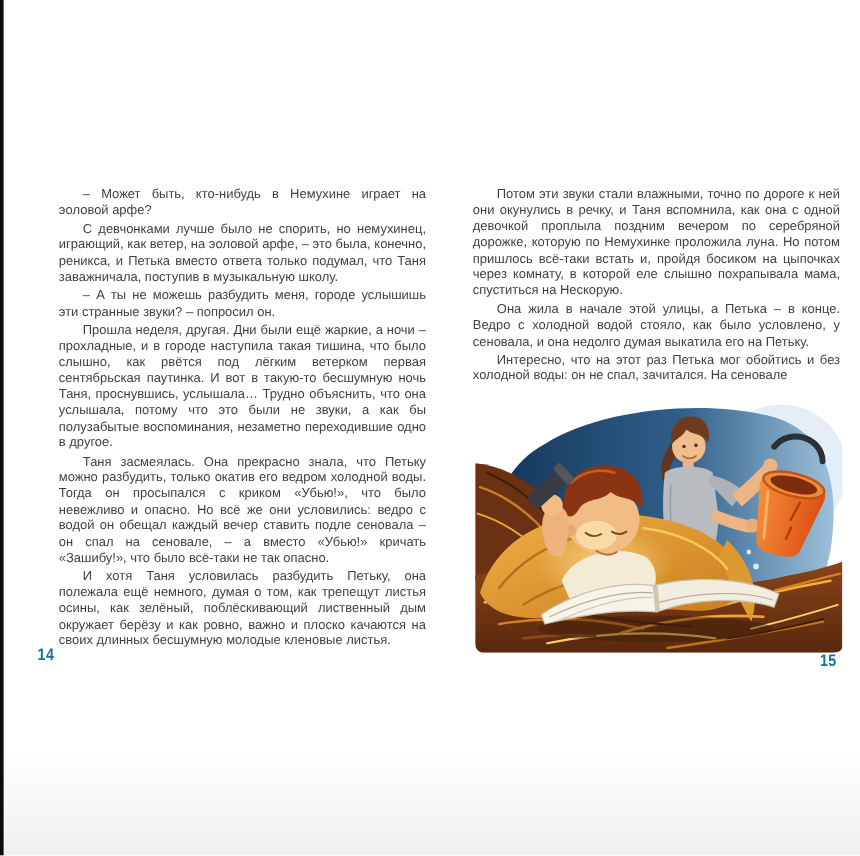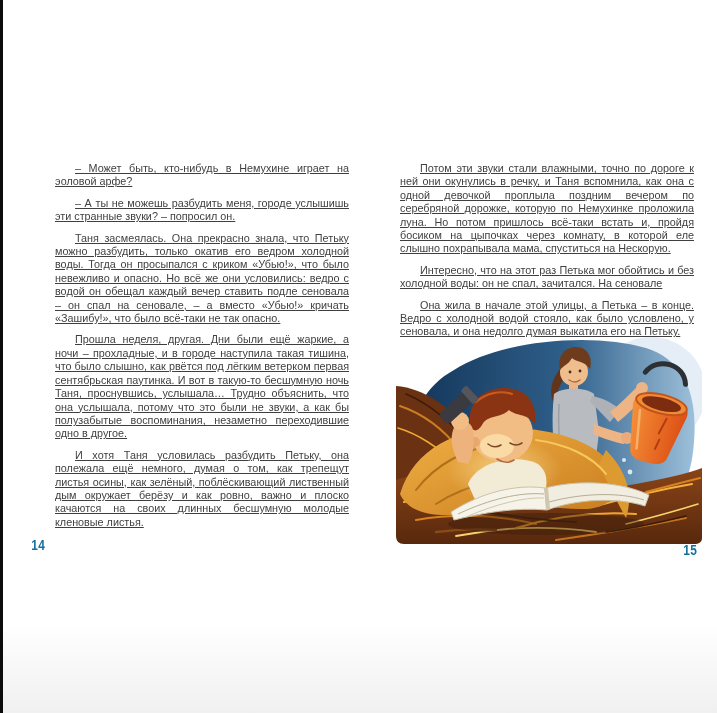--- a/index.html
+++ b/index.html
@@ -14,52 +14,53 @@
   .bottom-shadow{
     position:absolute;left:0;bottom:0;width:717px;height:90px;
     background:linear-gradient(to bottom,rgba(0,0,0,0),rgba(0,0,0,0.06));
     pointer-events:none;
   }
   .page-col{
     position:absolute;top:154px;width:310px;
     color:#3f3f3f;font-size:10.8px;line-height:13.4px;
     text-align:justify;
   }
-  .page-col p{margin:8px;text-indent:20px;text-decoration:underline;}
+  .page-col p{margin:2px;text-indent:20px;}
   .col-left{left:47px;}
   .col-right{left:392px;}
   .page-num{
     position:absolute;color:#16709f;font-weight:700;font-size:14px;
     font-family:"Liberation Sans",sans-serif;letter-spacing:0.5px;
     transform:scaleX(0.85);
   }
   .page-num-left{left:30px;top:537px;}
   .page-num-right{left:682px;top:542px;}
   .illustration-wrap{
     position:absolute;left:396px;top:332px;width:306px;height:212px;
   }
 </style>
 </head>
 <body>
 
 <div class="left-edge-strip"></div>
 
 <div class="page-col col-left">
   <p>– Может быть, кто-нибудь в Немухине играет на эоловой арфе?</p>
+  <p>С девчонками лучше было не спорить, но немухинец, играющий, как ветер, на эоловой арфе, – это была, конечно, реникса, и Петька вместо ответа только подумал, что Таня заважничала, поступив в музыкальную школу.</p>
   <p>– А ты не можешь разбудить меня, городе услышишь эти странные звуки? – попросил он.</p>
+  <p>Прошла неделя, другая. Дни были ещё жаркие, а ночи – прохладные, и в городе наступила такая тишина, что было слышно, как рвётся под лёгким ветерком первая сентябрьская паутинка. И вот в такую-то бесшумную ночь Таня, проснувшись, услышала… Трудно объяснить, что она услышала, потому что это были не звуки, а как бы полузабытые воспоминания, незаметно переходившие одно в другое.</p>
   <p>Таня засмеялась. Она прекрасно знала, что Петьку можно разбудить, только окатив его ведром холодной воды. Тогда он просыпался с криком «Убью!», что было невежливо и опасно. Но всё же они условились: ведро с водой он обещал каждый вечер ставить подле сеновала – он спал на сеновале, – а вместо «Убью!» кричать «Зашибу!», что было всё-таки не так опасно.</p>
-  <p>Прошла неделя, другая. Дни были ещё жаркие, а ночи – прохладные, и в городе наступила такая тишина, что было слышно, как рвётся под лёгким ветерком первая сентябрьская паутинка. И вот в такую-то бесшумную ночь Таня, проснувшись, услышала… Трудно объяснить, что она услышала, потому что это были не звуки, а как бы полузабытые воспоминания, незаметно переходившие одно в другое.</p>
   <p>И хотя Таня условилась разбудить Петьку, она полежала ещё немного, думая о том, как трепещут листья осины, как зелёный, поблёскивающий лиственный дым окружает берёзу и как ровно, важно и плоско качаются на своих длинных бесшумную молодые кленовые листья.</p>
 </div>
 <div class="page-num page-num-left">14</div>
 
 <div class="page-col col-right">
   <p>Потом эти звуки стали влажными, точно по дороге к ней они окунулись в речку, и Таня вспомнила, как она с одной девочкой проплыла поздним вечером по серебряной дорожке, которую по Немухинке проложила луна. Но потом пришлось всё-таки встать и, пройдя босиком на цыпочках через комнату, в которой еле слышно похрапывала мама, спуститься на Нескорую.</p>
+  <p>Она жила в начале этой улицы, а Петька – в конце. Ведро с холодной водой стояло, как было условлено, у сеновала, и она недолго думая выкатила его на Петьку.</p>
   <p>Интересно, что на этот раз Петька мог обойтись и без холодной воды: он не спал, зачитался. На сеновале</p>
-  <p>Она жила в начале этой улицы, а Петька – в конце. Ведро с холодной водой стояло, как было условлено, у сеновала, и она недолго думая выкатила его на Петьку.</p>
 </div>
 <div class="page-num page-num-right">15</div>
 
 <div class="illustration-wrap">
 <svg width="306" height="212" viewBox="0 0 306 212" xmlns="http://www.w3.org/2000/svg">
   <defs>
     <linearGradient id="skyGrad" x1="0" y1="0" x2="1" y2="0">
       <stop offset="0" stop-color="#14365a"></stop>
       <stop offset="0.55" stop-color="#2f5f8a"></stop>
       <stop offset="1" stop-color="#9dc0da"></stop>

